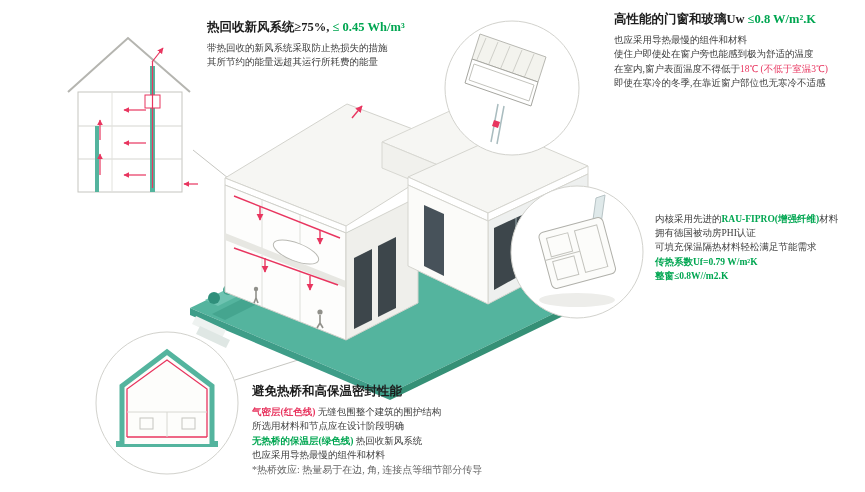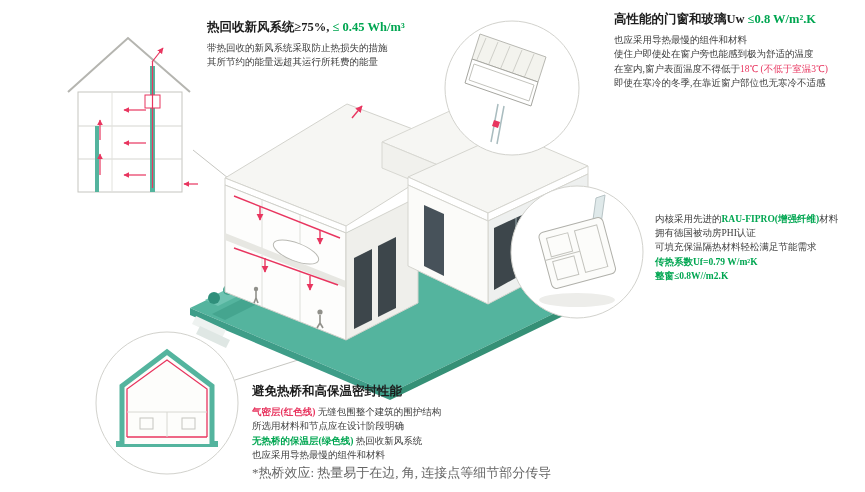--- a/index.html
+++ b/index.html
@@ -4,21 +4,21 @@
 <style>
   html,body{margin:0;padding:0;background:#fff;}
   #stage{
     position:relative;width:865px;height:492px;background:#ffffff;overflow:hidden;
     font-family:Liberation Serif, serif;color:#222;
   }
   #scene{position:absolute;left:0;top:0;z-index:1;}
   .tb{position:absolute;z-index:2;}
   .title{font-size:12.5px;font-weight:bold;color:#1d1d1d;line-height:1.25;}
   .body{font-size:9.5px;color:#3c3c3c;line-height:1.48;margin-top:5px;}
-  .small{font-size:13px;color:#666;}
+  .small{font-size:10px;color:#666;}
   .green{color:var(--green,#00a651);}
   .red{color:var(--red,#e8355f);}
   .b{font-weight:bold;}
   .gap{margin-top:1px;}
 </style>
 </head>
 <body>
 
 <div id="stage">
 

